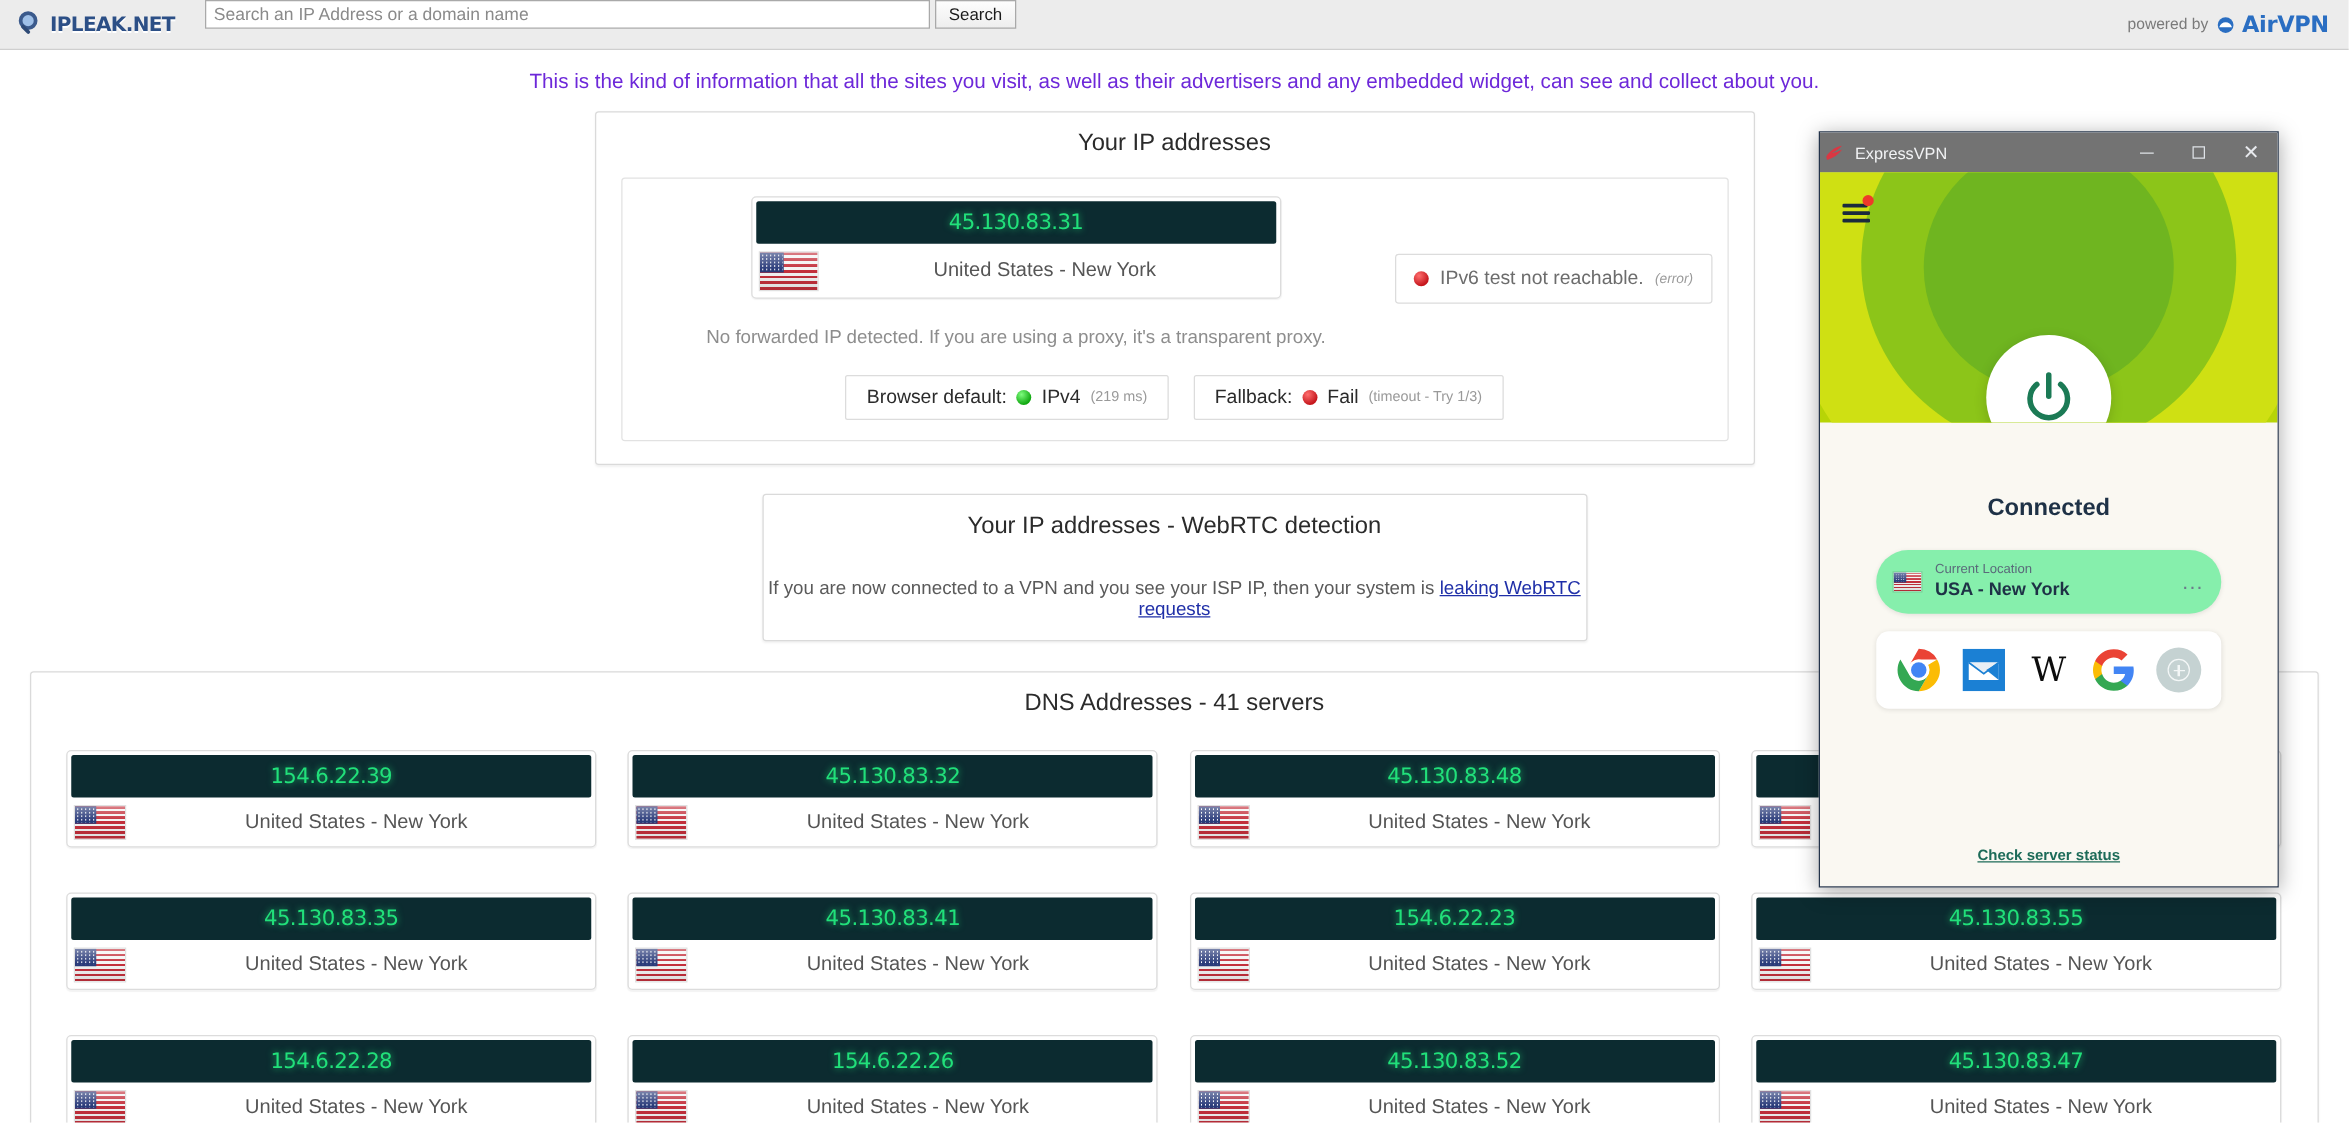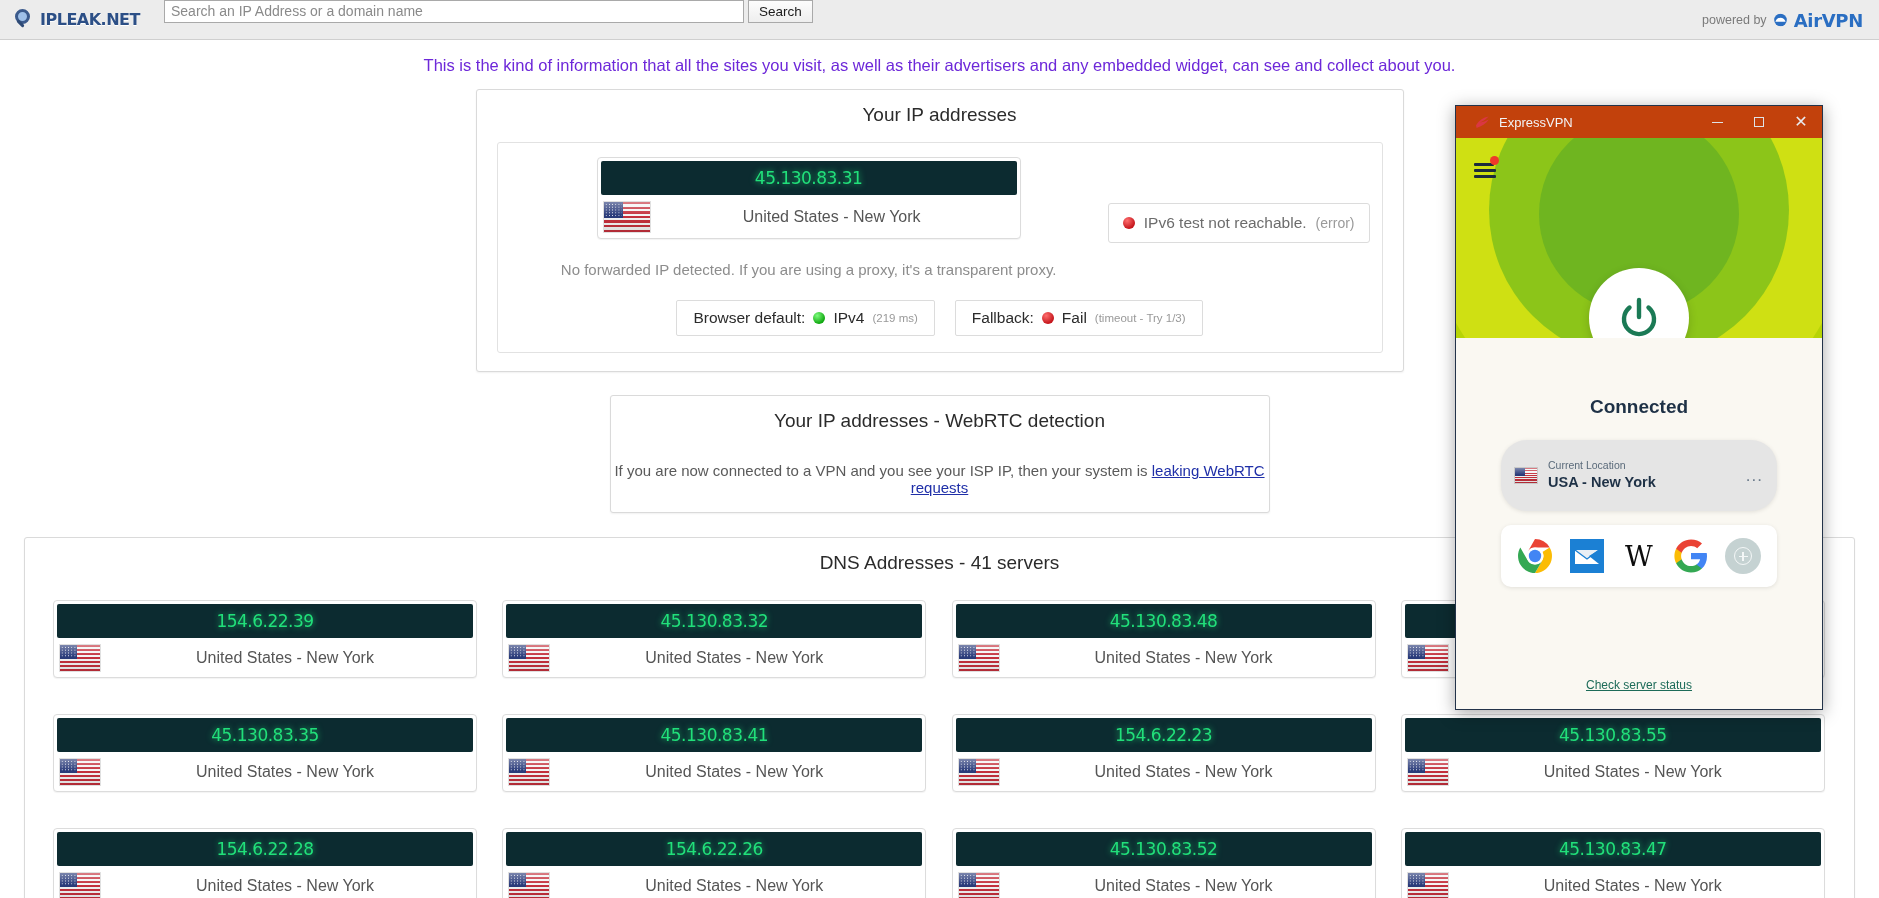--- a/index.html
+++ b/index.html
@@ -247,21 +247,21 @@
     padding: 10px 14px;
     display: flex;
     align-items: center;
     gap: 9px;
     white-space: nowrap;
   }
   .dot { width: 12px; height: 12px; border-radius: 50%; display: inline-block; flex: 0 0 12px; }
   .dot.red { background: radial-gradient(circle at 35% 30%, #ff6e6e, #c5161c 70%); }
   .dot.green { background: radial-gradient(circle at 35% 30%, #7dfc7d, #11a811 70%); }
   #ipv6-box .main { font-size: 15.5px; color: #6c6c6c; }
-  #ipv6-box .sub { font-size: 14px; color: #9a9a9a; }
+  #ipv6-box .sub { font-size: 11px; color: #9a9a9a; font-style: italic; }
 
   #status-row {
     display: flex;
     justify-content: center;
     gap: 20px;
     margin-top: 22px;
   }
   .status-box {
     border: 1px solid #dcdcdc;
     background: #fff;
@@ -315,24 +315,24 @@
     background: #faf8f2;
     box-shadow: 0 3px 16px rgba(0,0,0,0.35);
     border: 1px solid #23334a;
     display: flex;
     flex-direction: column;
     overflow: hidden;
     z-index: 50;
   }
   #vpn-titlebar {
     height: 32px;
-    background: #c2410c;
-    display: flex;
-    align-items: center;
-    padding-left: 18px;
+    background: #737373;
+    display: flex;
+    align-items: center;
+    padding-left: 3px;
     flex: 0 0 32px;
   }
   #vpn-logo {
     width: 17px; height: 17px;
     margin-right: 8px;
     position: relative;
   }
   #vpn-title {
     color: #f2f3f5;
     font-size: 13px;
@@ -432,26 +432,26 @@
   }
   #vpn-status {
     font-size: 19px;
     color: #1e3146;
     font-weight: bold;
     margin-bottom: 22px;
   }
 
   #vpn-location {
     width: 276px;
-    background: #e5e5e5;
+    background: #86efac;
     border-radius: 26px;
     box-shadow: 0 1px 4px rgba(0,0,0,0.10);
     display: flex;
     align-items: center;
-    padding: 19px 14px;
+    padding: 9px 14px;
     gap: 11px;
     cursor: pointer;
     justify-content: center;
   }
   #vpn-location .loctext { flex: 1; }
   #vpn-location .loclabel { font-size: 10.5px; color: #5a6a7a; line-height: 1.3; }
   #vpn-location .locvalue { font-size: 14.5px; color: #1e3146; font-weight: bold; line-height: 1.35; }
   #vpn-location .dots {
     color: #6b7b8b;
     font-size: 17px;
@@ -507,20 +507,21 @@
     color: #5c6b7a;
     line-height: 1.45;
   }
   #vpn-footer .link {
     display: inline-block;
     margin-top: 14px;
     font-size: 12px;
     color: #1c6b58;
     text-decoration: underline;
     cursor: pointer;
+    font-weight: bold;
   }
 </style>
 </head>
 <body>
 
 <div id="topbar">
   <div id="logo">
     <span class="mag">
       <span class="mag-lens"></span>
         <span class="mag-handle"></span>

